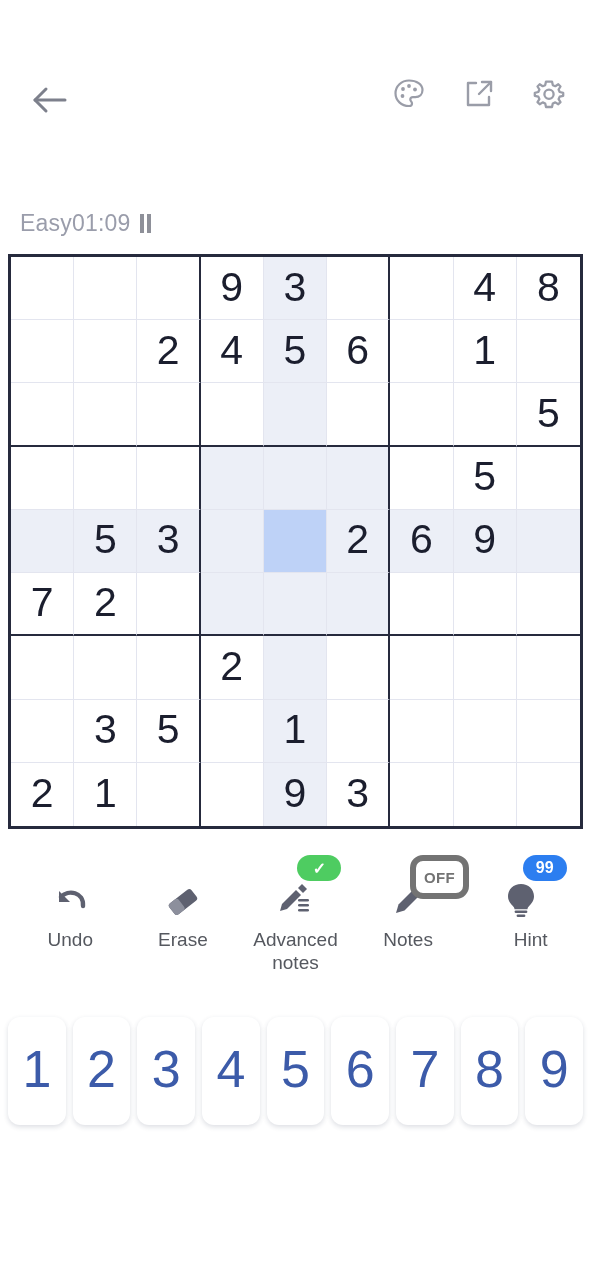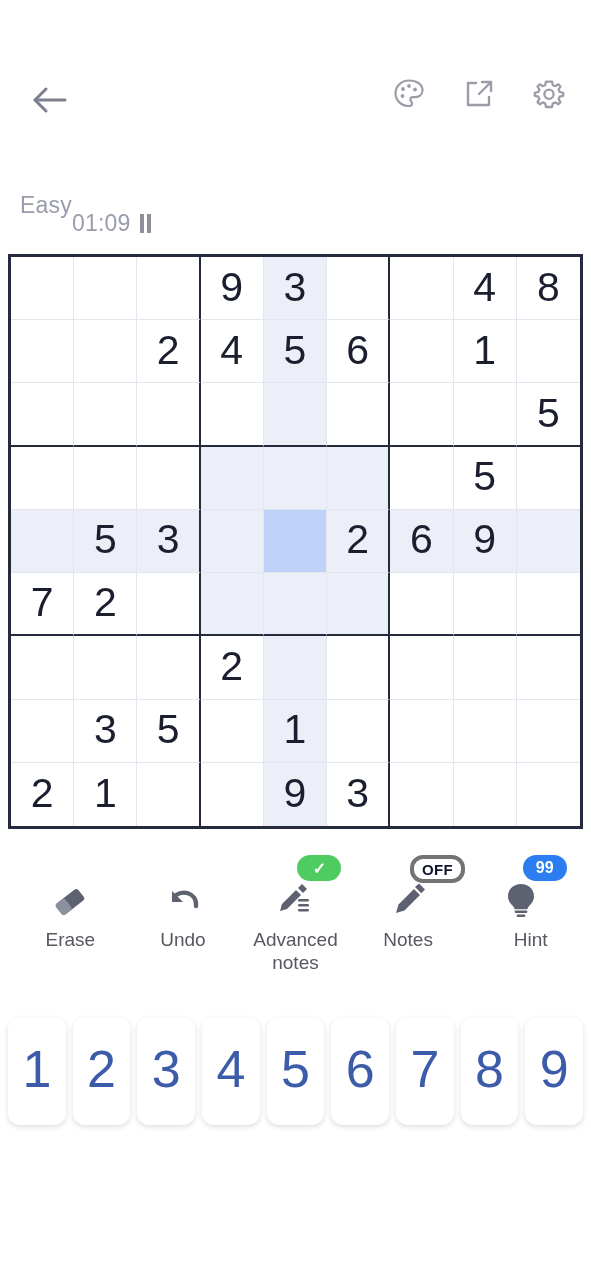--- a/index.html
+++ b/index.html
@@ -53,20 +53,21 @@
     justify-content: center;
     cursor: pointer;
   }
   .hicon svg, .back-btn svg { display: block; }
 
   
   .statusbar {
     flex: 0 0 62px;
     height: 62px;
     display: flex;
+    align-items: center;
     padding: 0 2px 0 20px;
     background: #ffffff;
     color: #9a9dab;
     font-size: 23px;
     letter-spacing: 0.2px;
   }
   .status-left { flex: 0 0 auto; }
   .status-mid {
     flex: 1 1 auto;
     text-align: center;
@@ -171,24 +172,24 @@
     justify-content: center;
     font-size: 16px;
     font-weight: bold;
     color: #ffffff;
     padding: 0 8px;
   }
   .badge.green { background: #4ecc61; }
   .badge.blue  { background: #2c7ef0; }
   .badge.off {
     background: #ffffff;
-    color: #0f172a;
-    border: 4px solid #737373;
+    color: #737373;
+    border: 6px solid #737373;
     font-size: 15px;
-    height: 28px;
+    height: 44px;
     letter-spacing: 0.3px;
   }
 
   
   .numpad {
     flex: 0 0 auto;
     display: flex;
     gap: 7px;
     padding: 0 8px 155px 8px;
   }
@@ -394,36 +395,36 @@
         <div class="cell r-last"></div>
         <div class="cell r-last"></div>
         <div class="cell c-last r-last"></div>
       </div>
   </div>
 
   <div class="tools" id="tools">
       <div class="tool">
         <div class="tool-ico">
           <svg width="40" height="34" viewBox="0 0 40 34">
+            <path d="M9 6 L9 17 L20 17 Z" fill="#5e6170"></path>
+            <path d="M11 12 C18 4, 34 7, 33 21" fill="none" stroke="#5e6170" stroke-width="4.4" stroke-linecap="round"></path>
+          </svg>
+        </div>
+        <div class="tool-lbl" style="white-space: pre-line;">Undo</div>
+      </div>
+      <div class="tool">
+        <div class="tool-ico">
+          <svg width="40" height="34" viewBox="0 0 40 34">
             <g transform="rotate(-38 20 17)">
               <rect x="6" y="10" width="28" height="14" rx="3" fill="#5e6170"></rect>
               <rect x="6" y="10" width="12" height="14" rx="3" fill="#8c8f9c"></rect>
             </g>
           </svg>
         </div>
         <div class="tool-lbl" style="white-space: pre-line;">Erase</div>
-      </div>
-      <div class="tool">
-        <div class="tool-ico">
-          <svg width="40" height="34" viewBox="0 0 40 34">
-            <path d="M9 6 L9 17 L20 17 Z" fill="#5e6170"></path>
-            <path d="M11 12 C18 4, 34 7, 33 21" fill="none" stroke="#5e6170" stroke-width="4.4" stroke-linecap="round"></path>
-          </svg>
-        </div>
-        <div class="tool-lbl" style="white-space: pre-line;">Undo</div>
       </div>
       <div class="tool">
         <div class="tool-ico">
           <svg width="42" height="36" viewBox="0 0 42 36">
             <g transform="rotate(0 0 0)">
               <path d="M6 28 L8 21 L22 7 L27 12 L13 26 Z" fill="#5e6170"></path>
               <path d="M24 5 L28 1 L33 6 L29 10 Z" fill="#5e6170"></path>
             </g>
             <rect x="24" y="16" width="11" height="2.6" rx="1.3" fill="#5e6170"></rect>
             <rect x="24" y="21" width="11" height="2.6" rx="1.3" fill="#5e6170"></rect>

